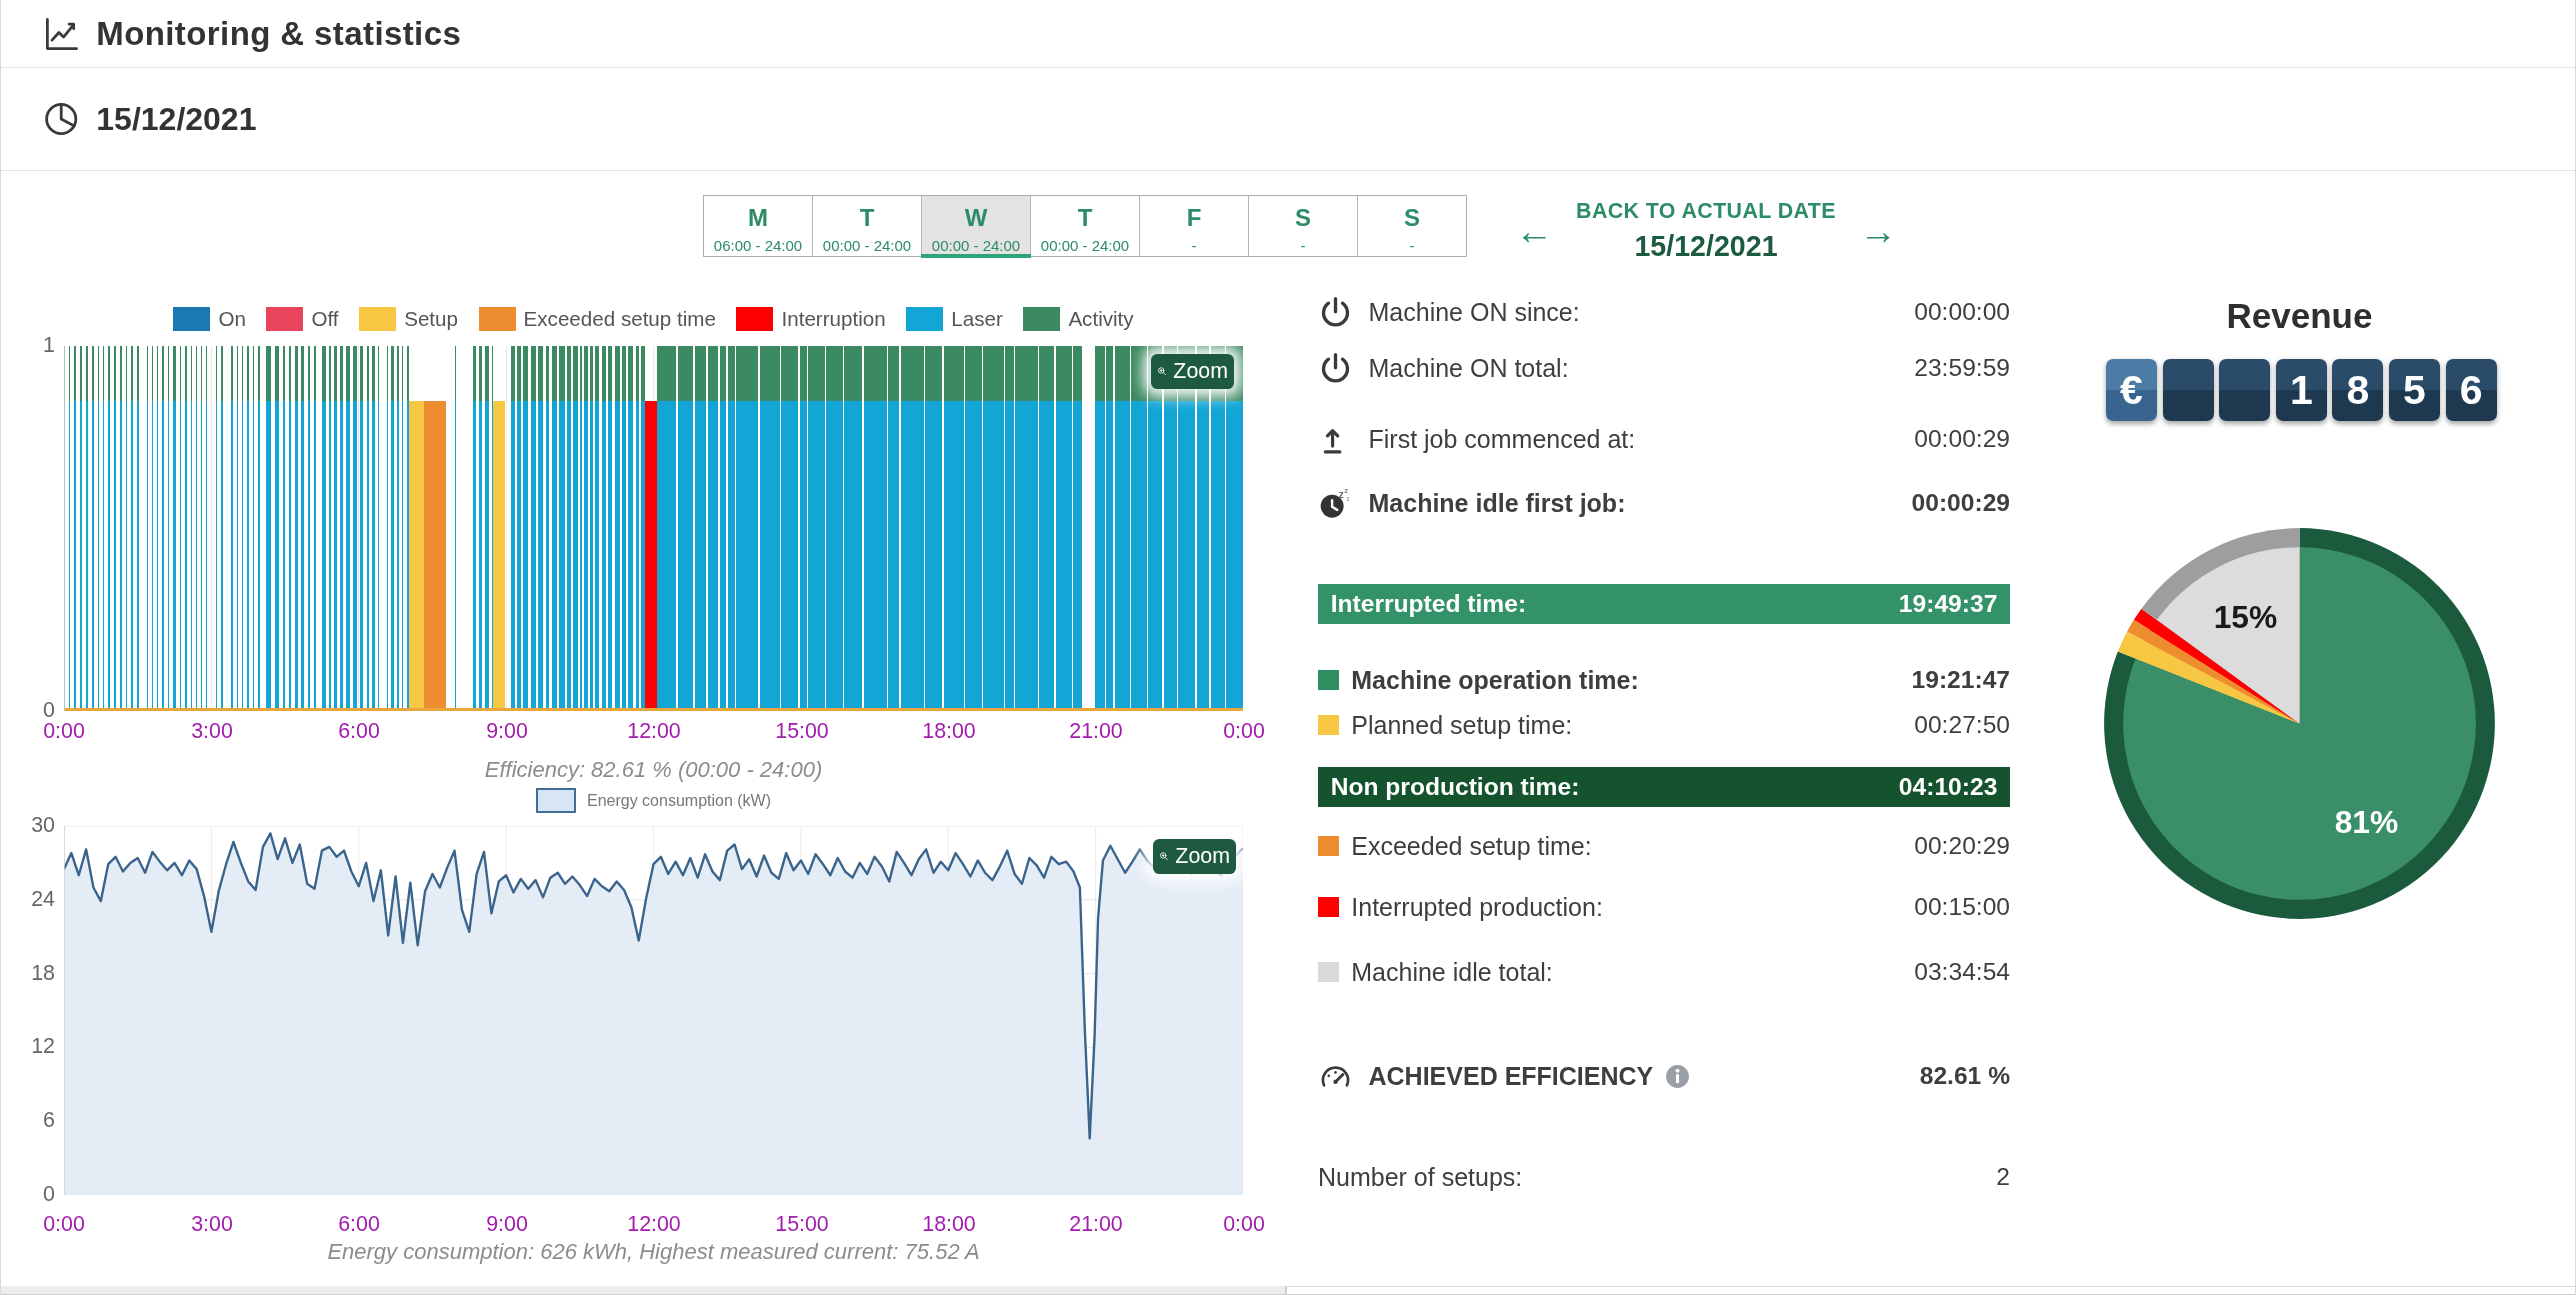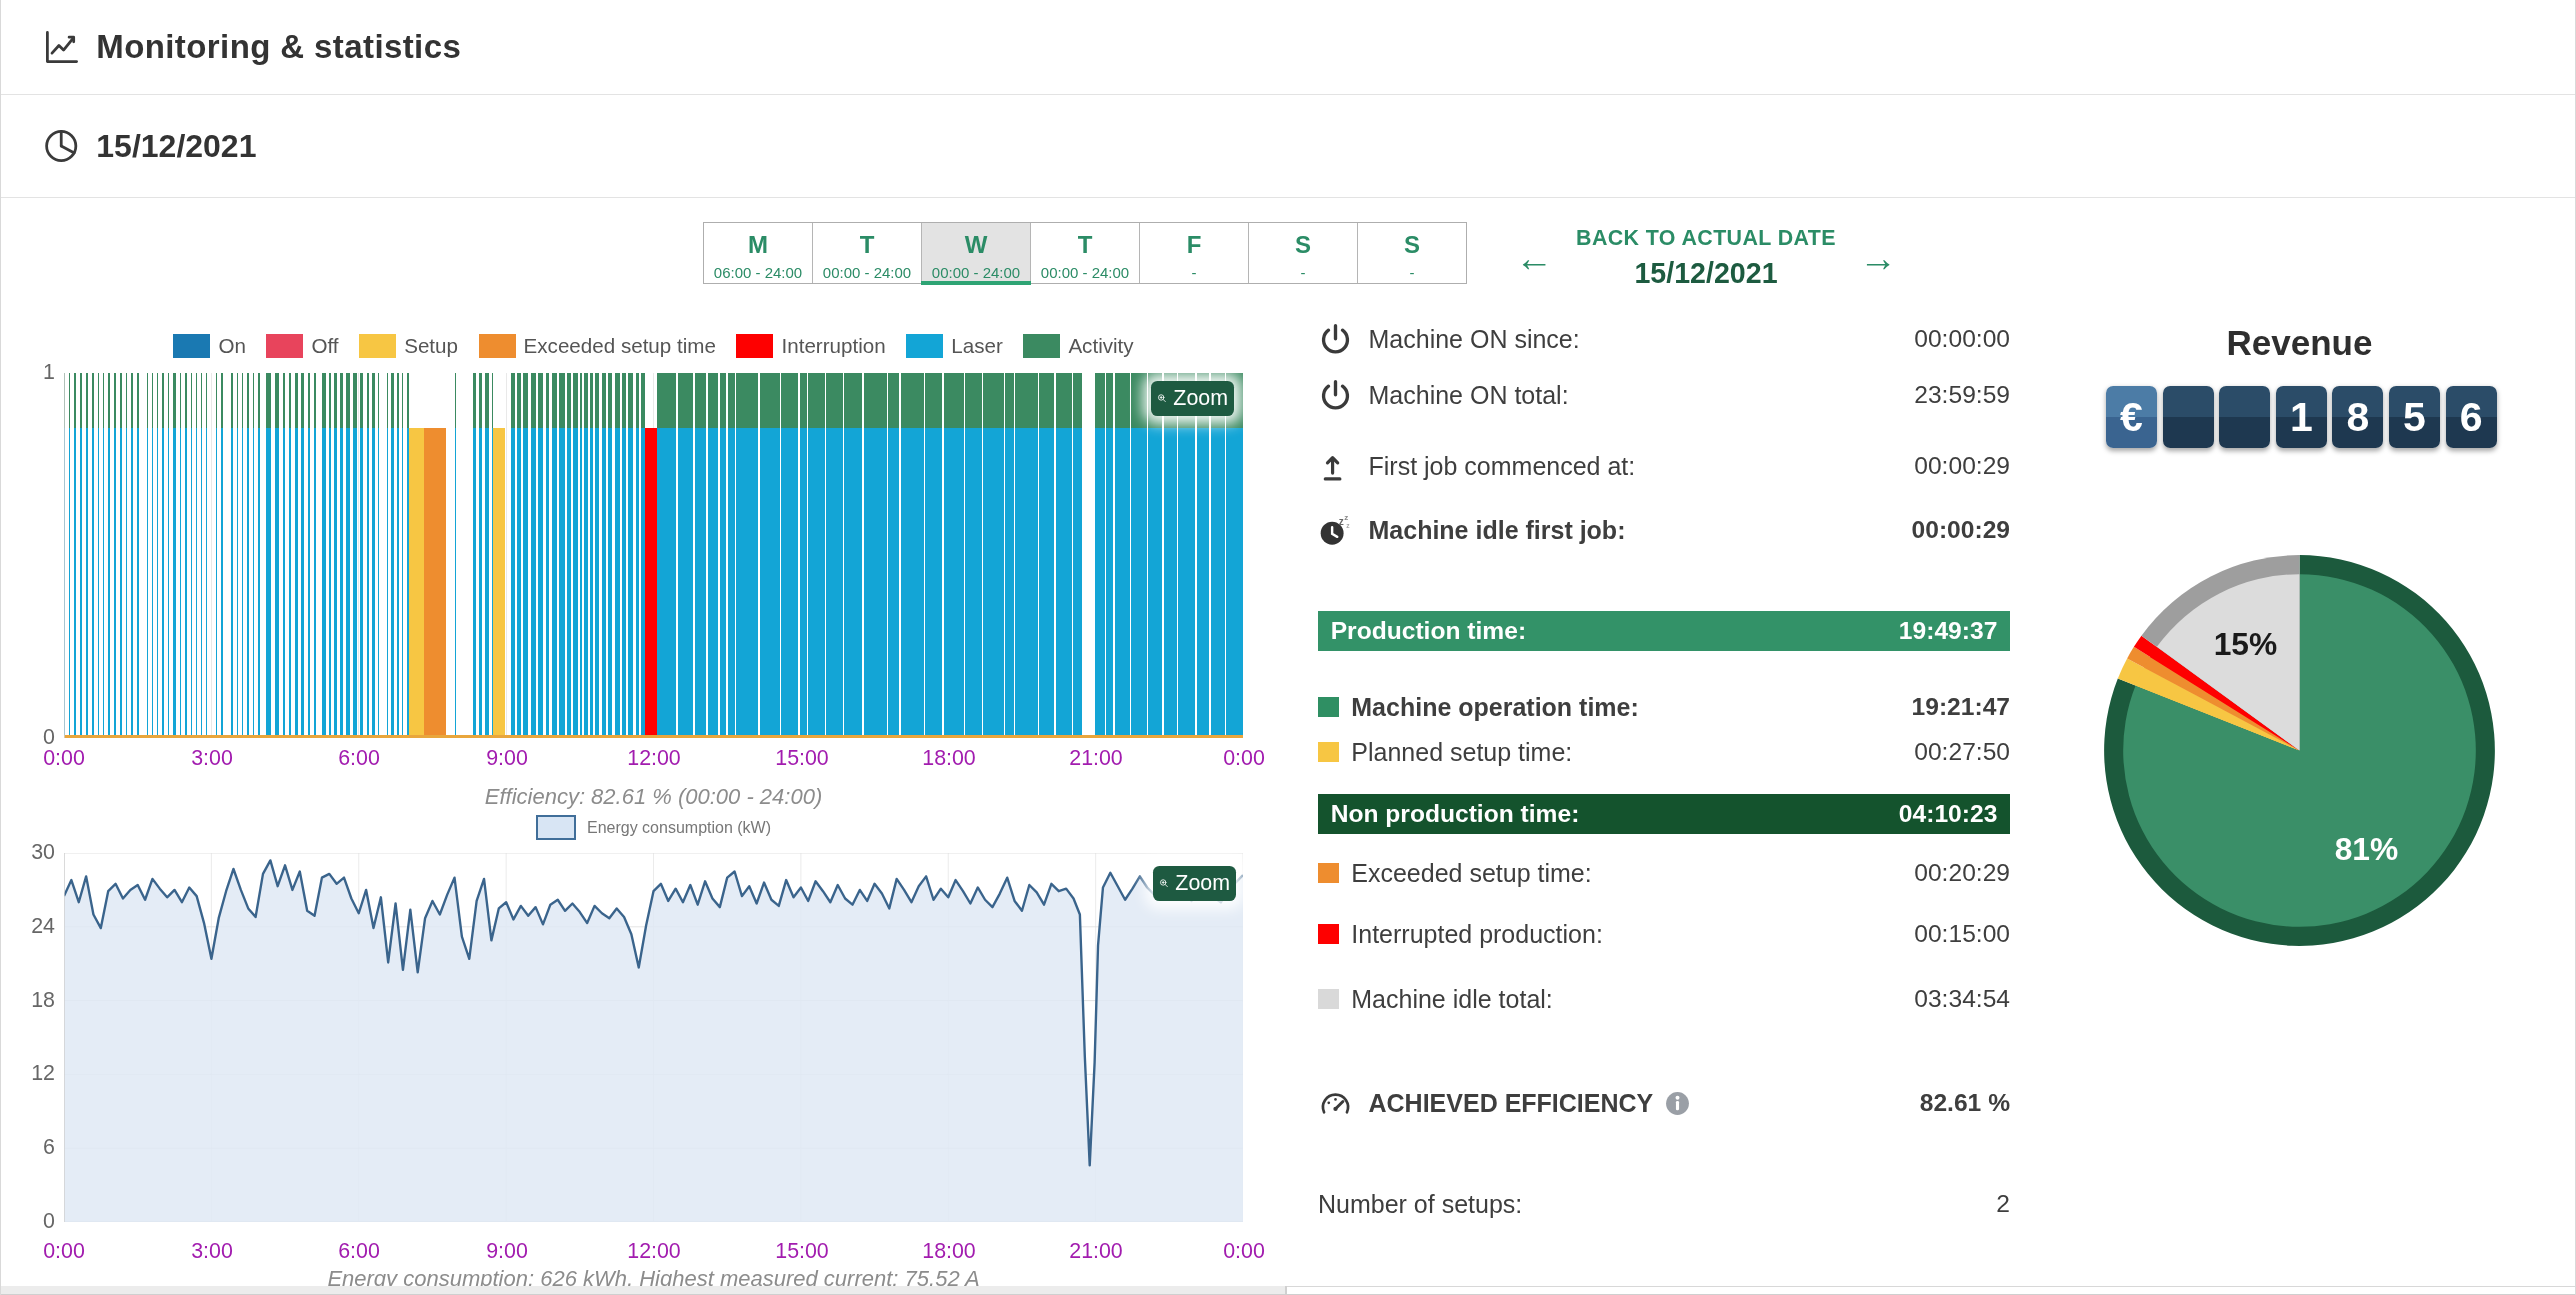--- a/index.html
+++ b/index.html
@@ -1,19 +1,19 @@
 <!DOCTYPE html>
 <html style="font-size:12.7px"><head>
 <meta charset="utf-8">
 <style>
   html,body{margin:0;padding:0;background:#fff;}
   body{font-family:"Liberation Sans","DejaVu Sans",sans-serif;color:#3e3e3e;}
   .page{position:relative;width:2576px;height:1295px;background:#fff;overflow:hidden;
         border-left:1.6px solid #d9d9d9;border-right:1.6px solid #d9d9d9;box-sizing:border-box;}
-  .titlebar{height:95px;border-bottom:0.8px solid #e3e3e3;display:flex;align-items:center;padding-left:41px;box-sizing:border-box;}
+  .titlebar{height:68px;border-bottom:0.8px solid #e3e3e3;display:flex;align-items:center;padding-left:41px;box-sizing:border-box;}
   .titlebar h1{font-size:33px;font-weight:700;color:#333;margin:0 0 0 14.3px;letter-spacing:0.4px;}
   .datebar{height:103px;border-bottom:0.8px solid #e3e3e3;display:flex;align-items:center;padding-left:41px;box-sizing:border-box;}
   .datebar h2{font-size:32px;font-weight:700;color:#333;margin:0 0 0 14.3px;}
   .hicon{width:40px;height:40px;}
   .content{position:relative;width:100%;height:1097px;}
 
   
   .week{position:absolute;left:702px;top:24px;display:flex;border:1.6px solid #aeaeae;background:#fff;}
   .tab{width:108px;height:60px;border-right:0.8px solid #b5b5b5;text-align:center;position:relative;cursor:pointer;background:#fff;}
   .tab:last-child{border-right:none;}
@@ -555,21 +555,21 @@
               <path d="M10.5 10.5v5l3.8 2.2" stroke="#fff" stroke-width="1.8" fill="none" stroke-linecap="round"></path>
               <text x="15.5" y="9" font-size="7.5" fill="#666" font-weight="700">z</text>
               <text x="19.5" y="5.5" font-size="6" fill="#888" font-weight="700">z</text>
               <text x="21" y="11" font-size="5" fill="#aaa" font-weight="700">z</text>
             </svg>
           </div>
           <div class="lb">Machine idle first job:</div>
           <div class="vl">00:00:29</div>
         </div>
         <div class="shead" style="top: 310px; background: rgb(51, 146, 104);">
-          <div class="lb">Production time:</div>
+          <div class="lb">Interrupted time:</div>
           <div class="vl">19:49:37</div>
         </div>
         <div class="srow bold" style="top: 382px; align-items: center;">
           <div class="sw" style="background: rgb(47, 143, 99);"></div>
           <div class="lb">Machine operation time:</div>
           <div class="vl">19:21:47</div>
         </div>
         <div class="srow" style="top: 427px;">
           <div class="sw" style="background: rgb(247, 198, 67);"></div>
           <div class="lb">Planned setup time:</div>

